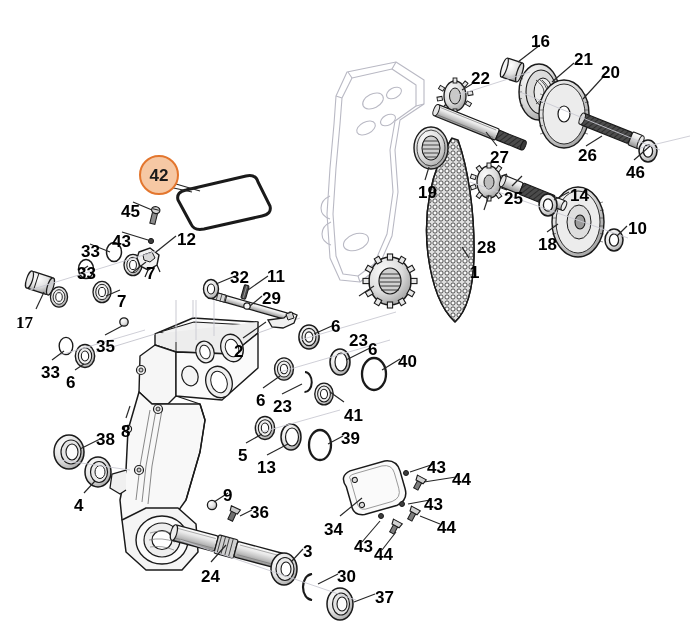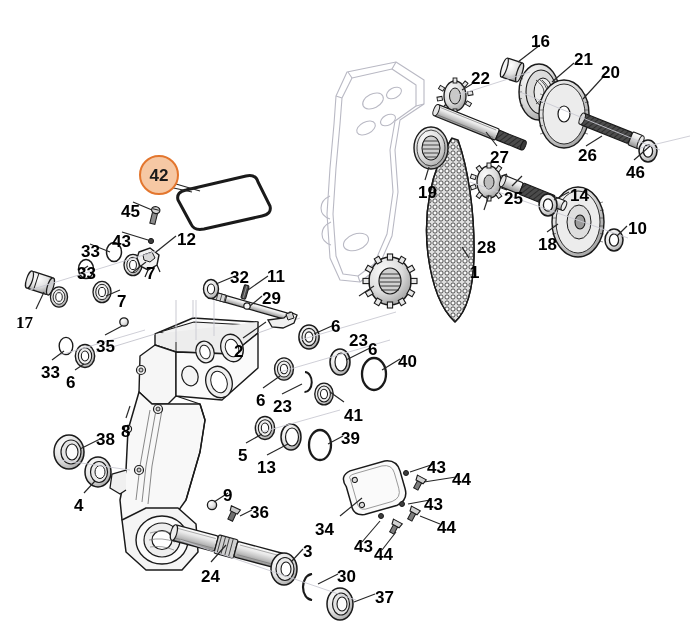--- a/index.html
+++ b/index.html
@@ -583,21 +583,21 @@
       <div class="lbl" style="left: 341px; top: 430px;">39</div>
       <div class="lbl" style="left: 96px; top: 431px;">38</div>
       <div class="lbl" style="left: 121px; top: 423px;">8</div>
       <div class="lbl" style="left: 74px; top: 497px;">4</div>
       <div class="lbl" style="left: 223px; top: 487px;">9</div>
       <div class="lbl" style="left: 250px; top: 504px;">36</div>
       <div class="lbl" style="left: 201px; top: 568px;">24</div>
       <div class="lbl" style="left: 303px; top: 543px;">3</div>
       <div class="lbl" style="left: 337px; top: 568px;">30</div>
       <div class="lbl" style="left: 375px; top: 589px;">37</div>
-      <div class="lbl" style="left: 315px; top: 521px;">34</div>
+      <div class="lbl" style="left: 324px; top: 521px;">34</div>
       <div class="lbl" style="left: 427px; top: 459px;">43</div>
       <div class="lbl" style="left: 452px; top: 471px;">44</div>
       <div class="lbl" style="left: 424px; top: 496px;">43</div>
       <div class="lbl" style="left: 354px; top: 538px;">43</div>
       <div class="lbl" style="left: 437px; top: 519px;">44</div>
       <div class="lbl" style="left: 374px; top: 546px;">44</div>
     </div>
 
 </div>
 

